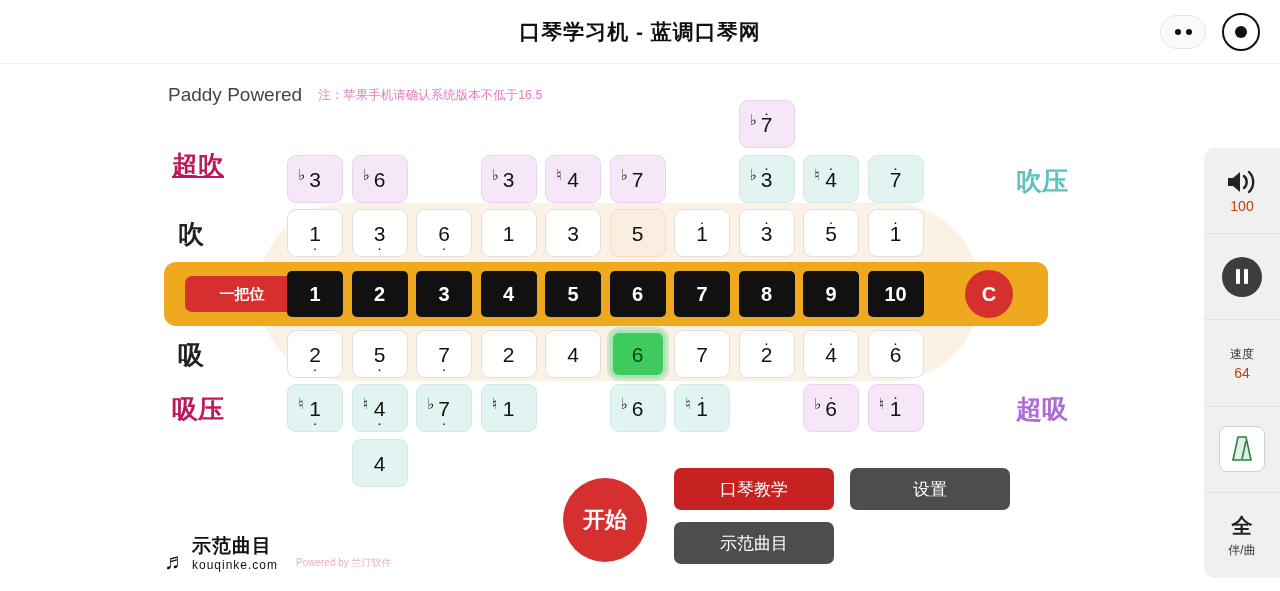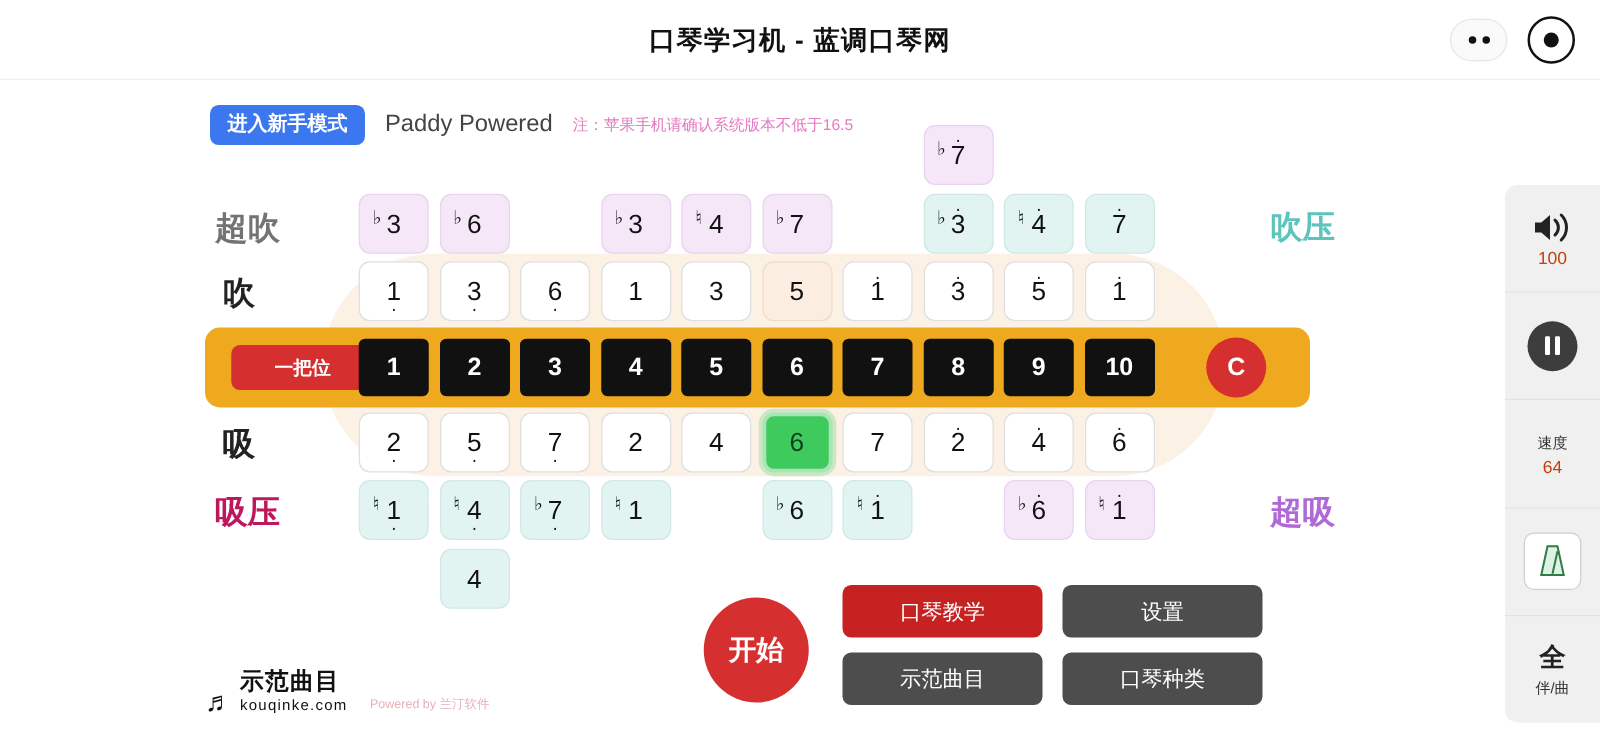--- a/index.html
+++ b/index.html
@@ -98,21 +98,21 @@
   }
   .cell.hl-blow { background: #fbeee0; border-color: #f0ddc3; }
 
   .nt { position: relative; display: inline-block; line-height: 1; font-size: 21px; }
   .nt .acc { position: absolute; left: -11px; top: -2px; font-size: 15px; }
   .nt .dot-up { position: absolute; left: 50%; transform: translateX(-50%); top: -9px; font-size: 15px; line-height: 1; }
   .nt .dot-dn { position: absolute; left: 50%; transform: translateX(-50%); bottom: -11px; font-size: 15px; line-height: 1; }
 
   
   .rowlabel { position: absolute; font-size: 26px; font-weight: bold; }
-  .lbl-ob { left: 172px; top: 165px; color: #737373; }
+  .lbl-ob { left: 172px; top: 148px; color: #be185d; text-decoration: underline; }
   .lbl-blow { left: 178px; top: 217px; color: #222; }
   .lbl-draw { left: 178px; top: 338px; color: #222; }
   .lbl-bd { left: 172px; top: 392px; color: #be185d; }
   .lbl-bb { right: 212px; top: 164px; color: #5bc4bc; }
   .lbl-od { right: 212px; top: 392px; color: #b06ad6; }
 
   
   .start-btn {
     position: absolute; left: 563px; top: 478px; width: 84px; height: 84px;
     border-radius: 50%; background: #d62f2f; color: #fff; border: none;
@@ -177,21 +177,20 @@
           <i></i>
           <i></i>
         </div>
       <div class="target-btn">
           <i></i>
         </div>
     </div>
   </div>
 
   <div class="hdr">
-    <button class="btn-newbie">进入新手模式</button>
     <span class="paddy">Paddy Powered</span>
     <span class="note-warn">注：苹果手机请确认系统版本不低于16.5</span>
   </div>
 
   <div class="harp-bg"></div>
   <div class="comb"></div>
   <div class="pos-badge">一把位</div>
   <div class="key-badge">C</div>
 
   <div class="rowlabel lbl-ob">超吹</div>
@@ -325,21 +324,20 @@
       <div class="hole" style="left: 674px;">7</div>
       <div class="hole" style="left: 738.5px;">8</div>
       <div class="hole" style="left: 803px;">9</div>
       <div class="hole" style="left: 867.5px;">10</div>
     </div>
 
   <button class="start-btn">开始</button>
   <button class="pill red" style="left:674px; top:468px;">口琴教学</button>
   <button class="pill gray" style="left:850px; top:468px;">设置</button>
   <button class="pill gray" style="left:674px; top:522px;">示范曲目</button>
-  <button class="pill gray" style="left:850px; top:522px;">口琴种类</button>
 
   <div class="logo">
     <span class="logo-mark">♬</span>
     <span class="logo-text">
       <span class="logo-cn">示范曲目</span><br>
       <span class="logo-en">kouqinke.com</span>
     </span>
   </div>
   <div class="powered">Powered by 兰汀软件</div>
 

